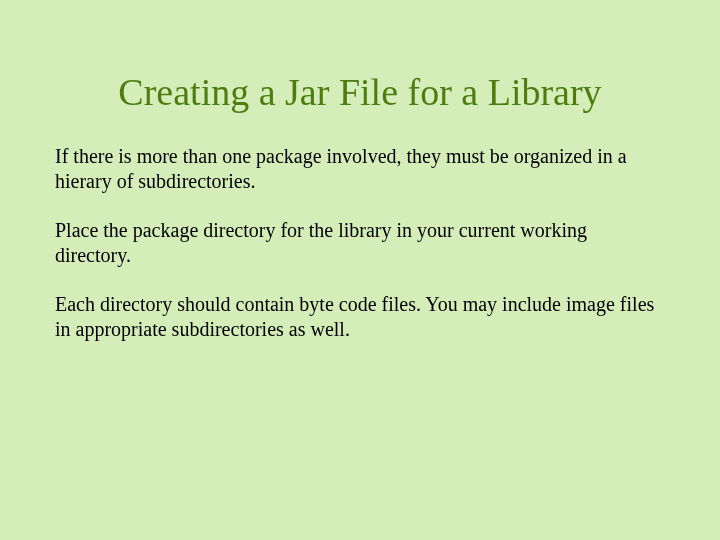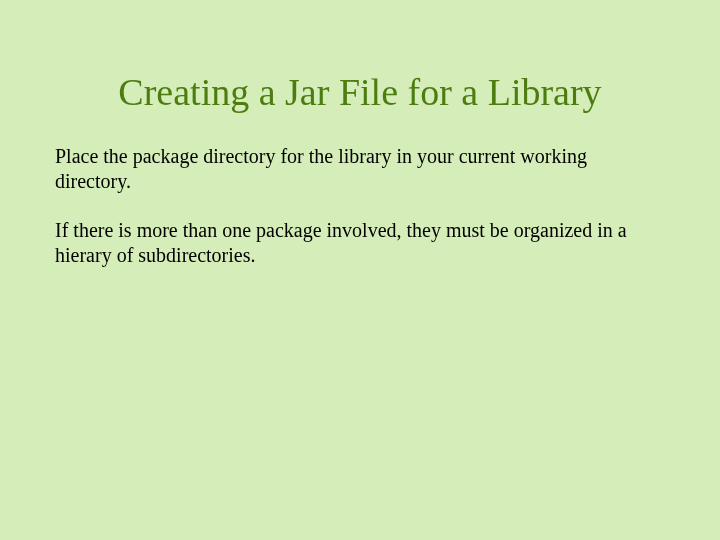--- a/index.html
+++ b/index.html
@@ -32,15 +32,16 @@
       line-height: 1.25;
       margin-bottom: 24px;
     }
   </style>
 </head>
 <body>
 
 <h1 class="slide-title">Creating a Jar File for a Library</h1>
 
 <div class="slide-body">
+  <p class="slide-paragraph">If there is more than one package involved, they must be organized in a hierary of subdirectories.</p>
   <p class="slide-paragraph">Place the package directory for the library in your current working directory.</p>
-  <p class="slide-paragraph">If there is more than one package involved, they must be organized in a hierary of subdirectories.</p>
+  <p class="slide-paragraph">Each directory should contain byte code files.  You may include image files in appropriate subdirectories as well.</p>
 </div>
 
 </body></html>

